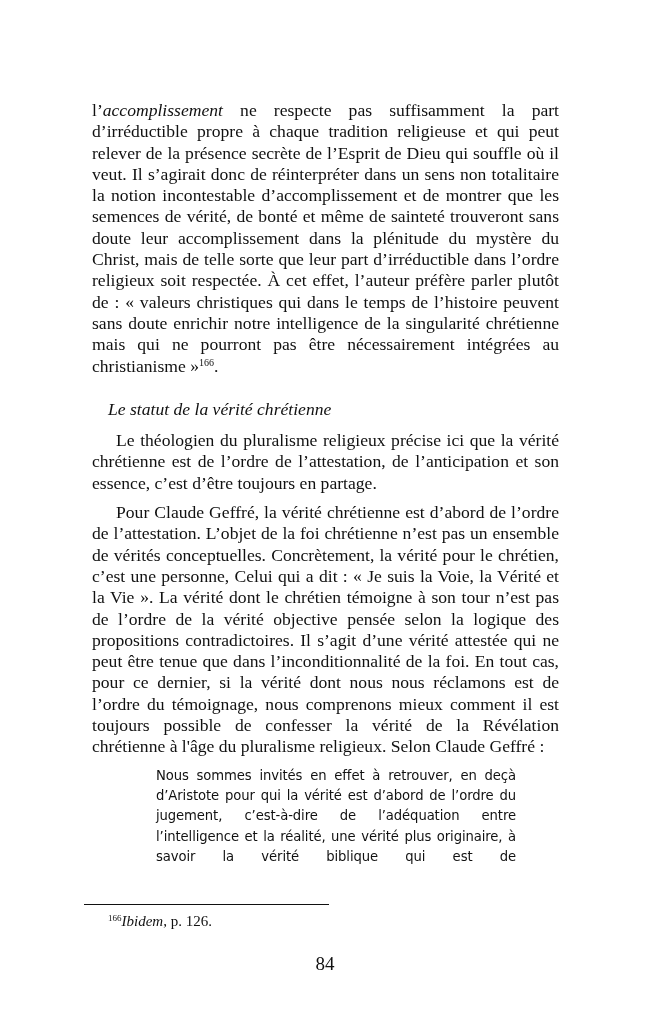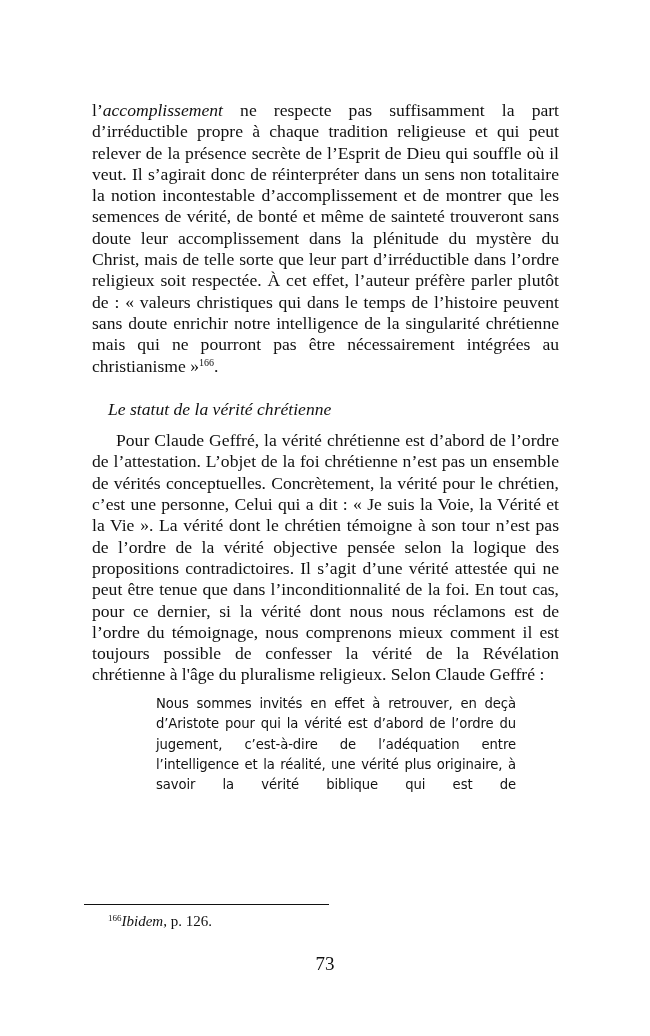--- a/index.html
+++ b/index.html
@@ -17,22 +17,23 @@
   i { font-style:italic; }
 </style>
 </head>
 <body>
 
 <div class="page">
   <p class="p"><span>l’</span><i>accomplissement</i><span> ne respecte pas suffisamment la part d’irréductible propre à chaque tradition religieuse et qui peut relever de la présence secrète de l’Esprit de Dieu qui souffle où il veut. Il s’agirait donc de réinterpréter dans un sens non totalitaire la notion incontestable d’accomplissement et de montrer que les semences de vérité, de bonté et même de sainteté trouveront sans doute leur accomplissement dans la plénitude du mystère du Christ, mais de telle sorte que leur part d’irréductible dans l’ordre religieux soit respectée. À cet effet, l’auteur préfère parler plutôt de : « valeurs christiques qui dans le temps de l’histoire peuvent sans doute enrichir notre intelligence de la singularité chrétienne mais qui ne pourront pas être nécessairement intégrées au christianisme »</span><sup>166</sup><span>.</span></p>
 
   <p class="p heading">Le statut de la vérité chrétienne</p>
 
+  <p class="p indent">Le théologien du pluralisme religieux précise ici que la vérité chrétienne est de l’ordre de l’attestation, de l’anticipation et son essence, c’est d’être toujours en partage.</p>
 
   <p class="p indent">Pour Claude Geffré, la vérité chrétienne est d’abord de l’ordre de l’attestation. L’objet de la foi chrétienne n’est pas un ensemble de vérités conceptuelles. Concrètement, la vérité pour le chrétien, c’est une personne, Celui qui a dit : « Je suis la Voie, la Vérité et la Vie ». La vérité dont le chrétien témoigne à son tour n’est pas de l’ordre de la vérité objective pensée selon la logique des propositions contradictoires. Il s’agit d’une vérité attestée qui ne peut être tenue que dans l’inconditionnalité de la foi. En tout cas, pour ce dernier, si la vérité dont nous nous réclamons est de l’ordre du témoignage, nous comprenons mieux comment il est toujours possible de confesser la vérité de la Révélation chrétienne à l'âge du pluralisme religieux. Selon Claude Geffré :</p>
 
   <p class="quote">Nous sommes invités en effet à retrouver, en deçà d’Aristote pour qui la vérité est d’abord de l’ordre du jugement, c’est-à-dire de l’adéquation entre l’intelligence et la réalité, une vérité plus originaire, à savoir la vérité biblique qui est de</p>
 </div>
 
 <div class="fn-rule"></div>
 <div class="footnote"><sup>166</sup><i>Ibidem</i><span>, p. 126.</span></div>
 
-<div class="pagenum">73</div>
+<div class="pagenum">84</div>
 
 </body></html>

